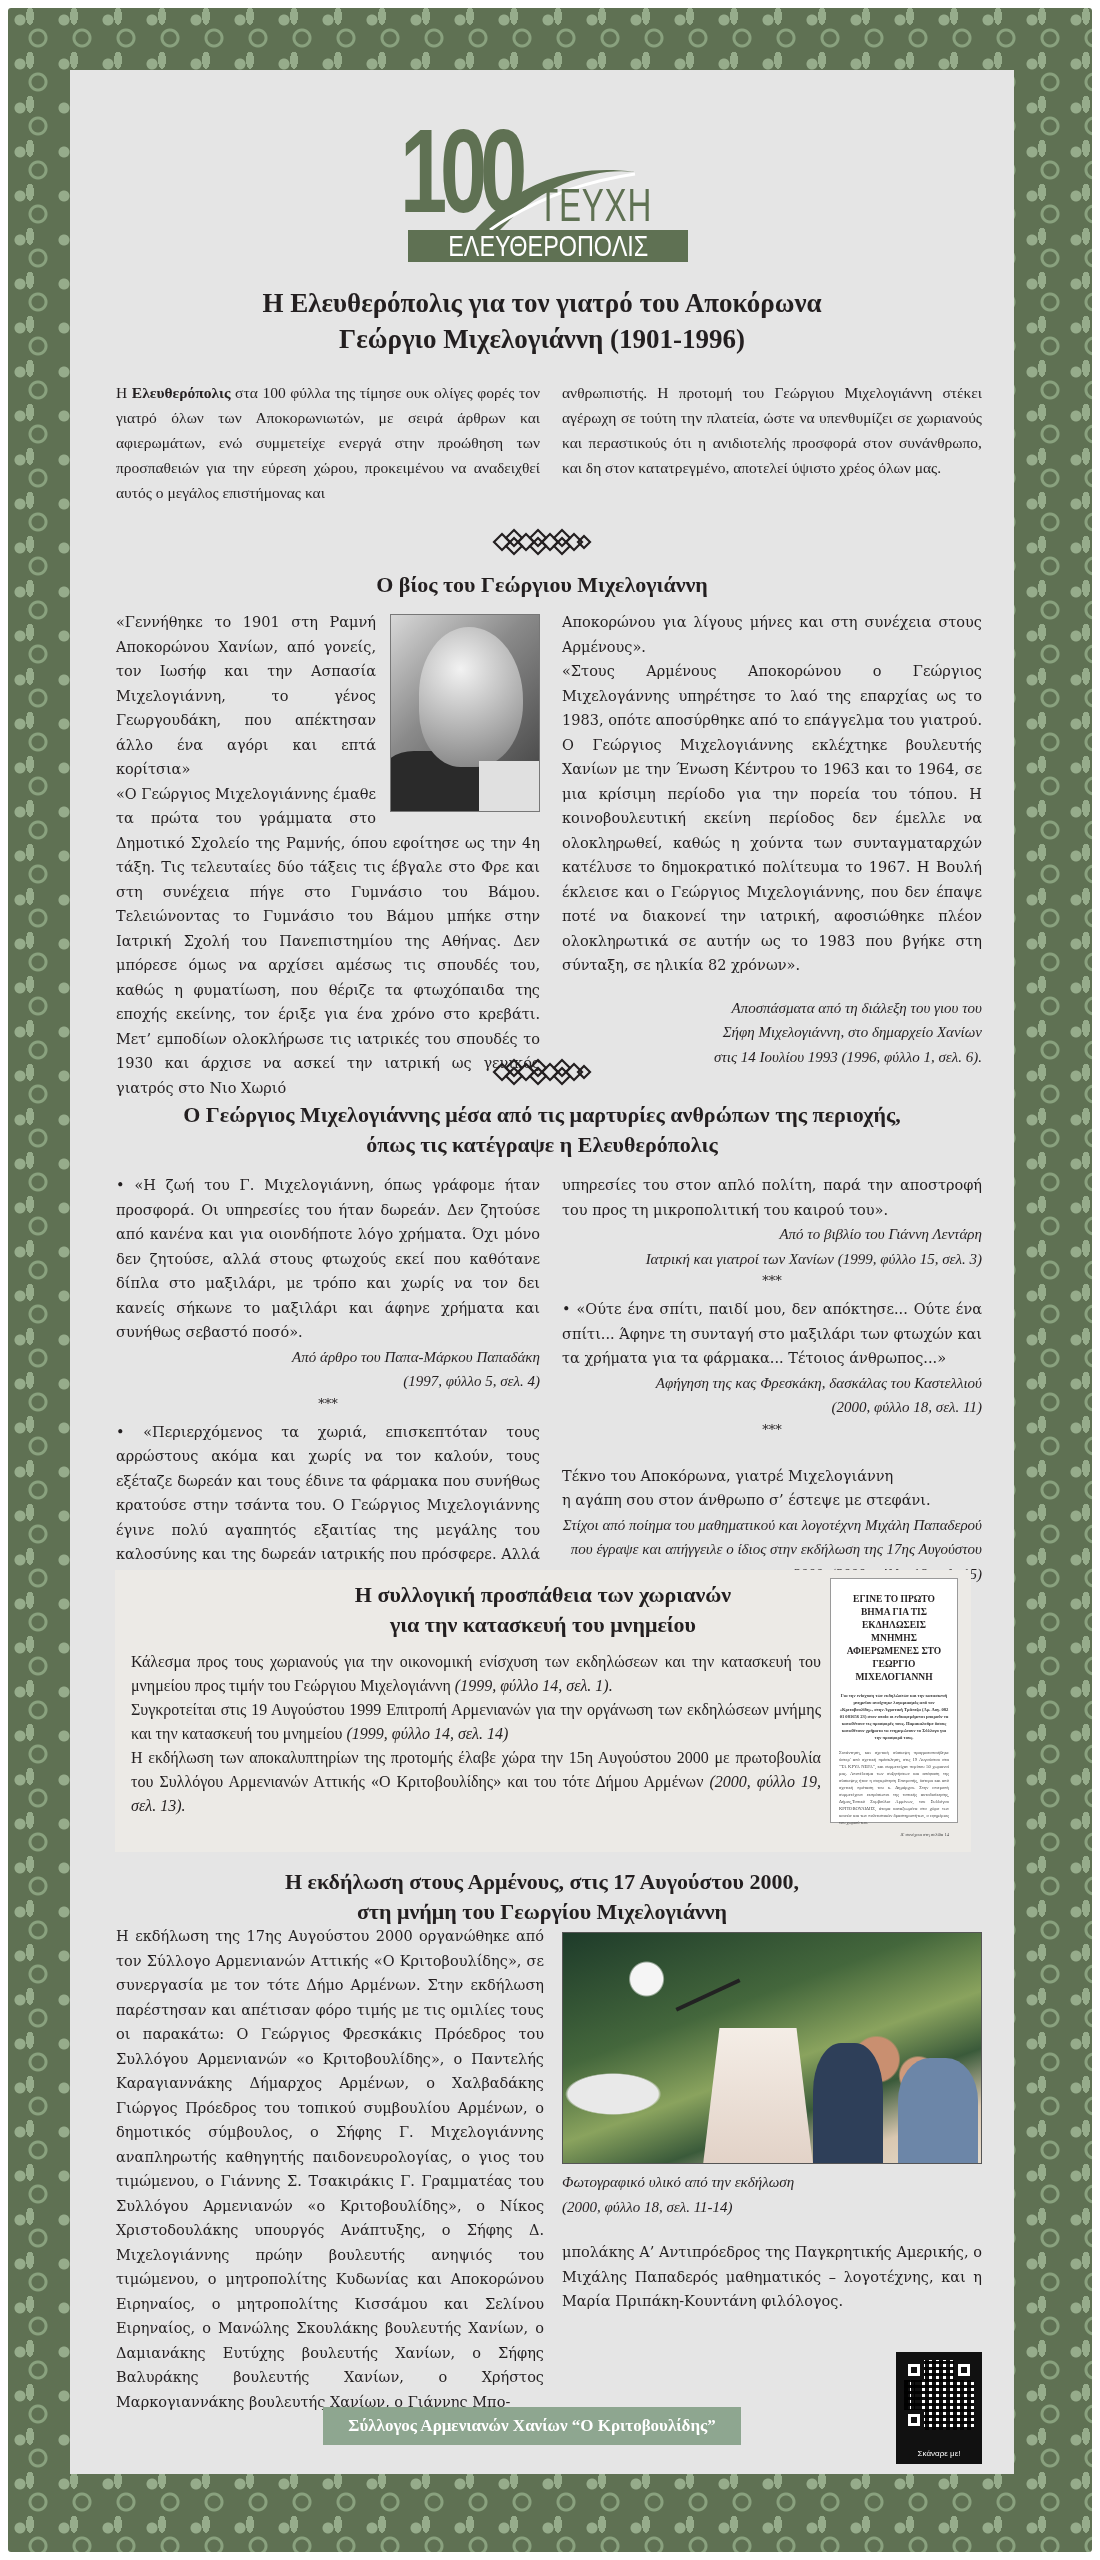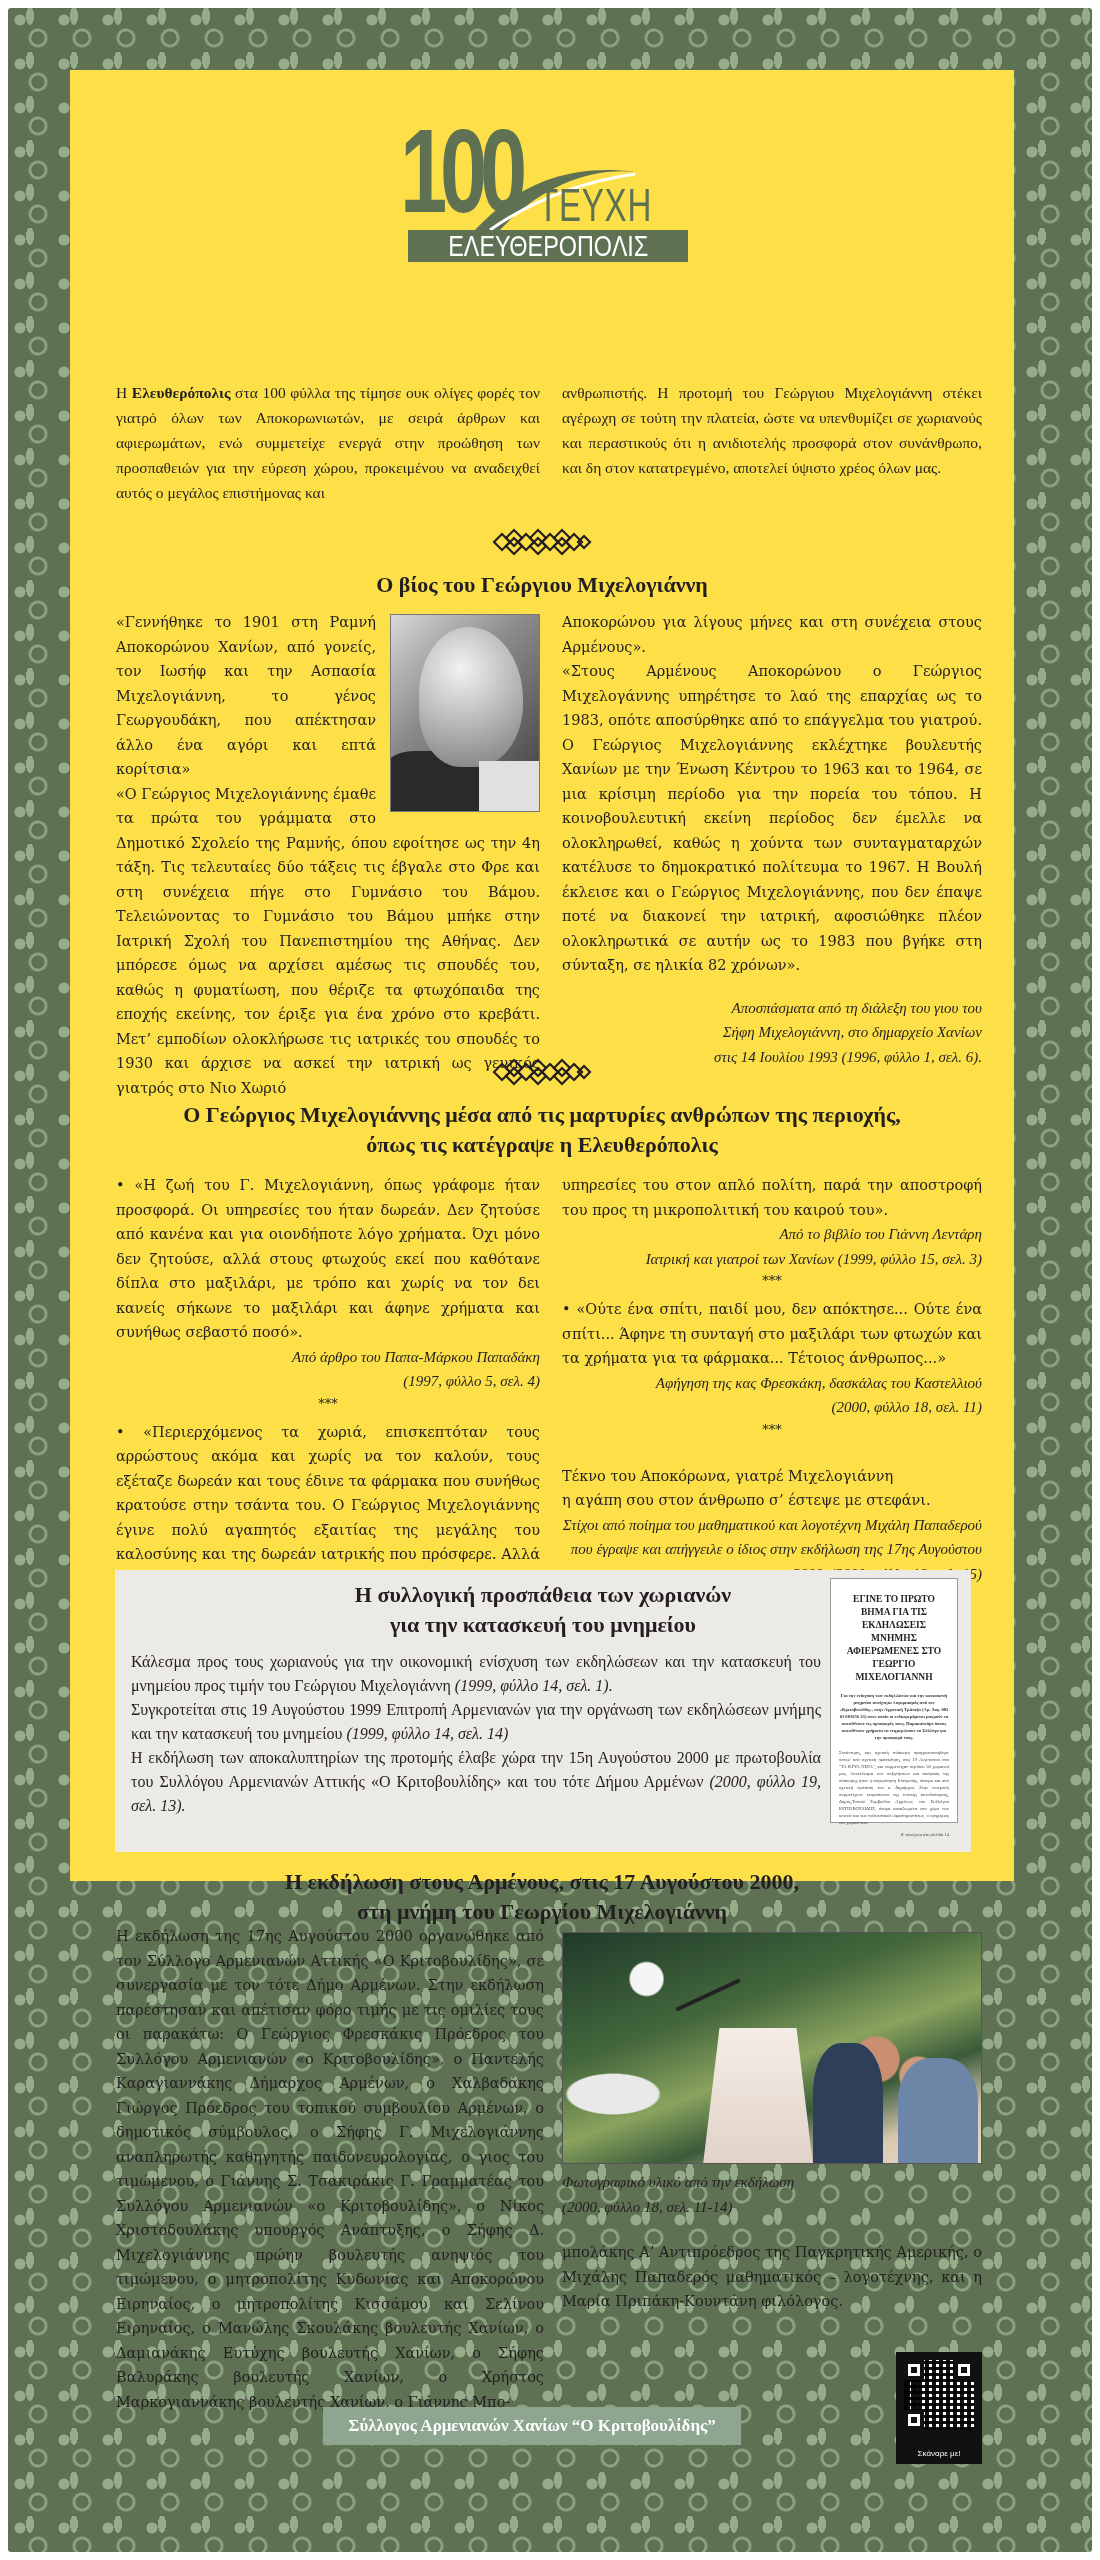--- a/index.html
+++ b/index.html
@@ -15,22 +15,22 @@
     position: absolute; left: 0; right: 0; top: 0; bottom: 0;
     background-image:
       radial-gradient(circle at 12px 12px, #9db392 0 5px, transparent 6px),
       radial-gradient(circle at 30px 30px, transparent 0 6px, #8ea783 7px 9px, transparent 10px),
       radial-gradient(ellipse 4px 9px at 22px 8px, #9db392 0 100%, transparent 100%);
     background-size: 44px 44px;
     opacity: 0.9;
     border-radius: 3px;
   }
   .paper {
-    position: absolute; left: 70px; top: 70px; width: 944px; height: 1811px;
-    background: #fde047;
+    position: absolute; left: 70px; top: 70px; width: 944px; height: 2404px;
+    background: #e5e5e5;
   }
 
   
   .logo { position: absolute; left: 330px; top: 42px; width: 290px; height: 150px; }
   .logo .num { position: absolute; left: 0; top: 0; font-family: "Liberation Sans", sans-serif; font-weight: 700; font-size: 118px; color: #5f7153; letter-spacing: -10px; line-height: 118px; transform: scaleX(0.72); transform-origin: left top; }
   .logo .swoosh { position: absolute; left: 70px; top: 40px; width: 170px; height: 80px; }
   .logo .teuxh { position: absolute; left: 138px; top: 66px; font-family: "Liberation Sans", sans-serif; font-size: 46px; color: #5f7153; transform: scaleX(0.72); transform-origin: left top; letter-spacing: 1px; }
   .logo .elef { position: absolute; left: 8px; top: 118px; width: 280px; height: 32px; background: #5f7153; color: #fff; font-family: "Liberation Sans", sans-serif; font-size: 30px; line-height: 32px; text-align: center; letter-spacing: 0; }
   .logo .elef span { display: inline-block; transform: scaleX(0.78); }
 
@@ -100,20 +100,24 @@
   <div class="logo">
     <div class="num">100</div>
     <svg class="swoosh" viewBox="0 0 170 80">
       <path d="M5 78 C 40 40, 90 10, 165 20 C 120 15, 70 35, 30 78 Z" fill="#5f7153"></path>
       <path d="M20 78 C 60 50, 110 30, 165 22" stroke="#ffffff" stroke-width="3" fill="none"></path>
     </svg>
     <div class="teuxh">ΤΕΥΧΗ</div>
     <div class="elef"><span>ΕΛΕΥΘΕΡΟΠΟΛΙΣ</span></div>
   </div>
 
+  <h1 class="main-title">
+    <span>Η Ελευθερόπολις για τον γιατρό του Αποκόρωνα</span><br>
+    <span>Γεώργιο Μιχελογιάννη (1901-1996)</span>
+  </h1>
 
   <div class="col cond" style="left:46px; top:310px; width:424px;">
     <span>Η </span><b class="bold">Ελευθερόπολις</b><span> στα 100 φύλλα της τίμησε ουκ ολίγες φορές τον γιατρό όλων των Αποκορωνιωτών, με σειρά άρθρων και αφιερωμάτων, ενώ συμμετείχε ενεργά στην προώθηση των προσπαθειών για την εύρεση χώρου, προκειμένου να αναδειχθεί αυτός ο μεγάλος επιστήμονας και</span>
   </div>
   <div class="col cond" style="left:492px; top:310px; width:420px;">
     <span>ανθρωπιστής. Η προτομή του Γεώργιου Μιχελογιάννη στέκει αγέρωχη σε τούτη την πλατεία, ώστε να υπενθυμίζει σε χωριανούς και περαστικούς ότι η ανιδιοτελής προσφορά στον συνάνθρωπο, και δη στον κατατρεγμένο, αποτελεί ύψιστο χρέος όλων μας.</span>
   </div>
 
   <svg class="divider" style="top:455px;" viewBox="0 0 100 34">
     <g fill="none" stroke="#231f20" stroke-width="2.2">

